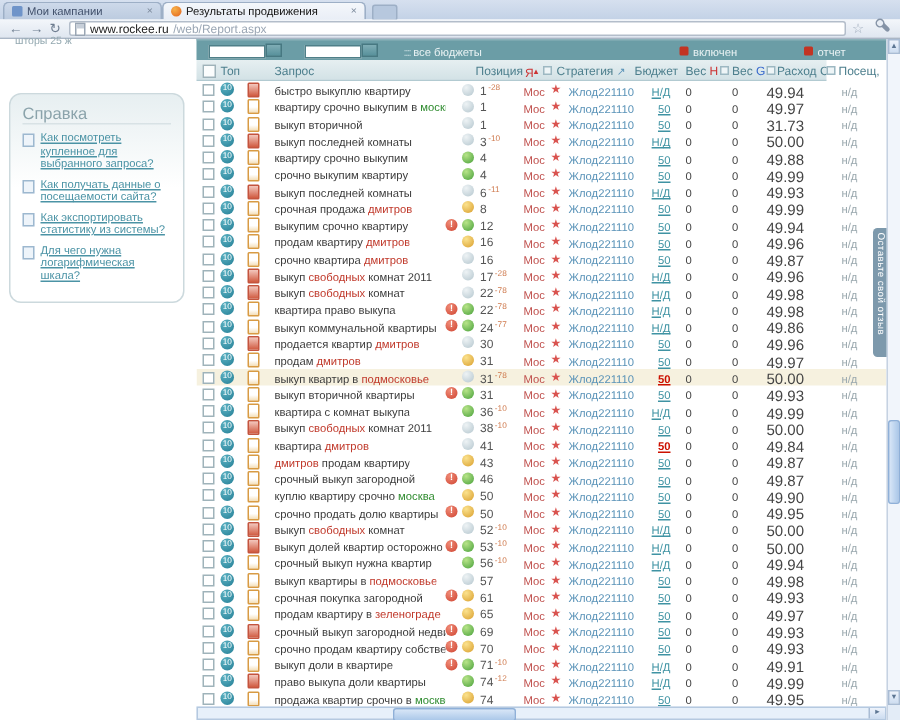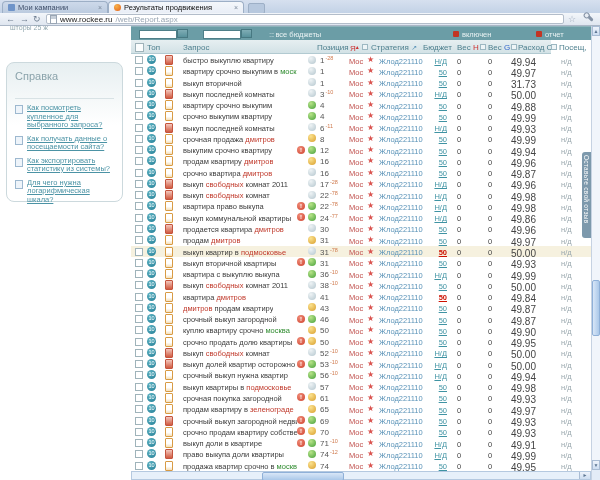--- a/index.html
+++ b/index.html
@@ -37,21 +37,21 @@
   #wrench:after{content:"";position:absolute;left:-2px;top:-1px;width:4px;height:4px;
           border:1px solid #8593a6;border-radius:50%;background:#e8edf4;}
 
   
   #sidebar{position:absolute;left:0;top:26px;width:131px;height:454px;background:#fff;}
   #cut-text{position:absolute;left:10px;top:-2px;font-size:7px;color:#93a8b0;}
   #help-box{position:absolute;left:6px;top:36px;width:117px;height:140px;box-sizing:border-box;
             border:1px solid #ccd9dd;border-radius:8px;
             background:linear-gradient(#e7eff1,#ffffff 45%);}
   #help-title{margin:7px 8px 4px 8px;font-size:11px;color:#8ba3ab;
-              border-bottom:1px solid #d8e2e5;padding-bottom:16px;}
+              border-bottom:1px solid #d8e2e5;padding-bottom:0;}
   .help-link-row{display:flex;gap:4px;margin:5px 6px 0 8px;align-items:flex-start;}
   .doc-blue{width:6px;height:7px;background:#eef4fa;border:1px solid #9db8cf;flex:0 0 auto;margin-top:1px;}
   .help-a{font-size:7.5px;line-height:8.5px;color:#4b93a5;text-decoration:underline;}
 
   
   #filterbar{position:absolute;left:131px;top:26px;width:460px;height:14px;background:#6b9da6;
              border-top:1px solid #8db3ba;box-sizing:border-box;}
   .fb-input{position:absolute;top:3px;height:7px;width:36px;background:#fff;border:1px solid #4f7f88;}
   .fb-btn{position:absolute;top:2px;height:9px;width:11px;background:linear-gradient(#7fadb5,#58919b);
           border:1px solid #477881;box-sizing:border-box;}
@@ -451,21 +451,21 @@
       <span class="c-bud bud-t">Н/Д</span>
       <span class="c-wh">0</span>
       <span class="c-wg">0</span>
       <span class="c-sp">49.86</span>
       <span class="c-vis">н/д</span>
     </div>
     <div class="row">
       <span class="c-check"></span>
       <span class="c-top">10</span>
       <span class="c-doc doc-r"></span>
-      <span class="c-q"><span>продается квартира </span><span class="q-r">дмитров</span></span>
+      <span class="c-q"><span>продается квартир </span><span class="q-r">дмитров</span></span>
       <span class="c-picon pi-gray"></span>
       <span class="c-pos">30</span>
       <span class="c-reg">Мос</span>
       <span class="c-star">★</span>
       <span class="c-strat">Жлод221110</span>
       <span class="c-bud bud-t">50</span>
       <span class="c-wh">0</span>
       <span class="c-wg">0</span>
       <span class="c-sp">49.96</span>
       <span class="c-vis">н/д</span>
@@ -516,21 +516,21 @@
       <span class="c-bud bud-t">50</span>
       <span class="c-wh">0</span>
       <span class="c-wg">0</span>
       <span class="c-sp">49.93</span>
       <span class="c-vis">н/д</span>
     </div>
     <div class="row">
       <span class="c-check"></span>
       <span class="c-top">10</span>
       <span class="c-doc doc-o"></span>
-      <span class="c-q"><span>квартира с выкуплю выкупа</span></span>
+      <span class="c-q"><span>квартира с комнат выкупа</span></span>
       <span class="c-picon pi-green"></span>
       <span class="c-pos">36<span class="sup">-10</span></span>
       <span class="c-reg">Мос</span>
       <span class="c-star">★</span>
       <span class="c-strat">Жлод221110</span>
       <span class="c-bud bud-t">Н/Д</span>
       <span class="c-wh">0</span>
       <span class="c-wg">0</span>
       <span class="c-sp">49.99</span>
       <span class="c-vis">н/д</span>

